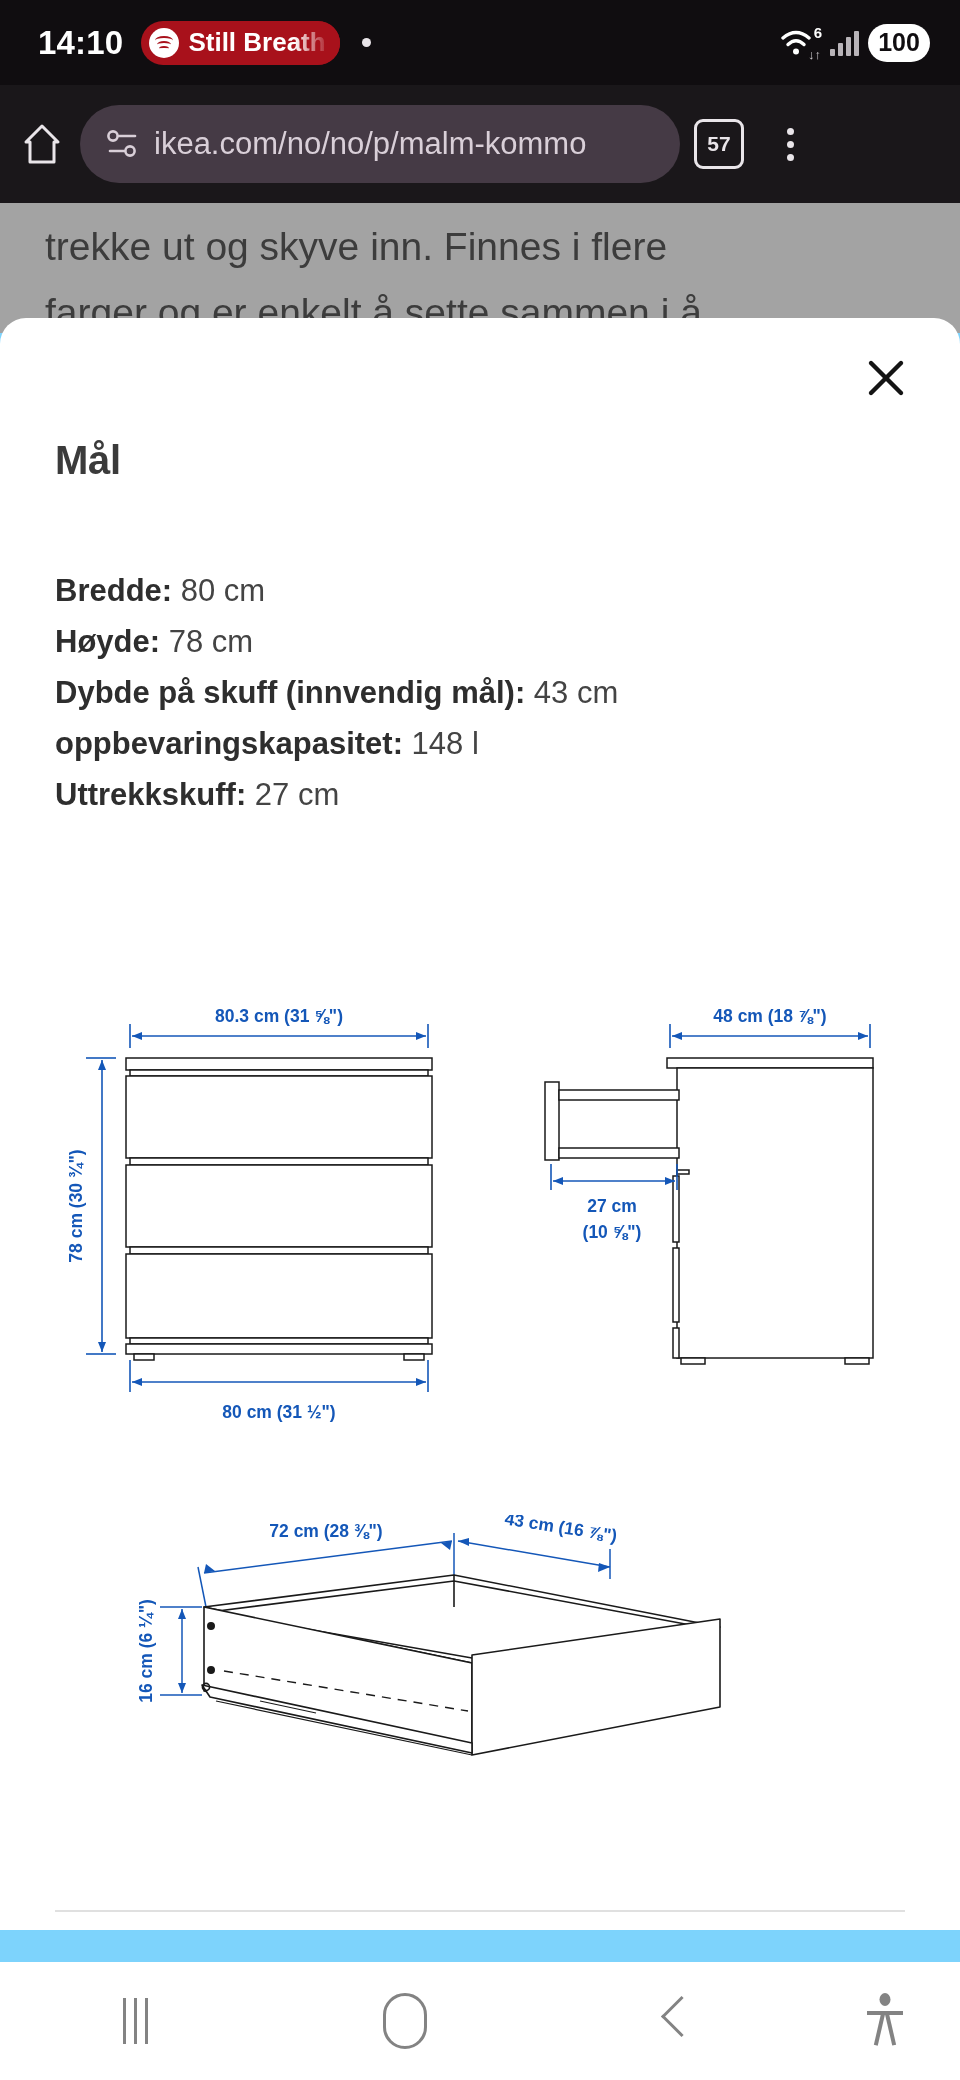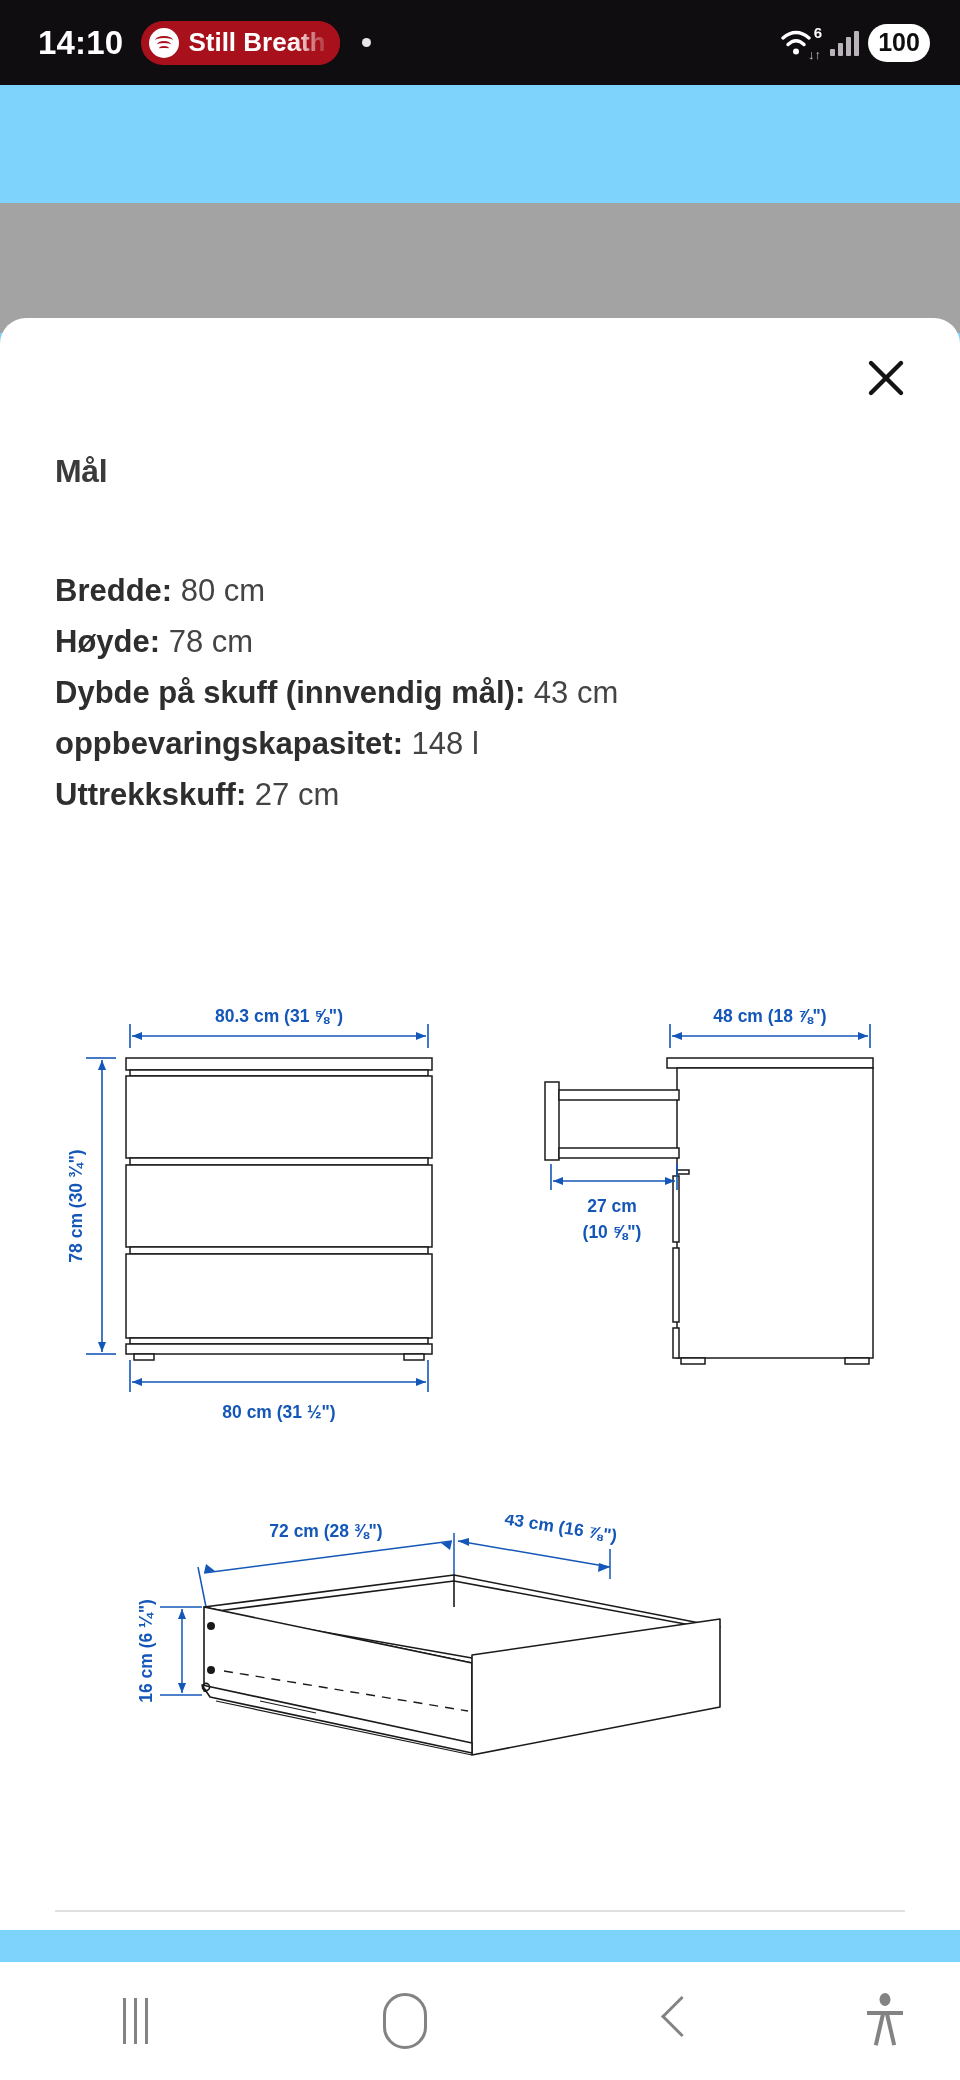--- a/index.html
+++ b/index.html
@@ -107,22 +107,22 @@
     position:absolute; top:318px; left:0; width:960px; height:1612px;
     background:#ffffff; border-radius:26px 26px 0 0;
   }
   .close-btn{
     position:absolute; right:48px; top:352px; width:52px; height:52px;
     display:flex; align-items:center; justify-content:center;
     color:#111; font-size:44px; font-weight:400; line-height:1;
     font-family:"Liberation Sans", sans-serif;
   }
   .sheet-title{
-    position:absolute; left:55px; top:453px;
-    font-size:32px; font-weight:700; color:#3b3b3b; letter-spacing:-0.3px;
+    position:absolute; left:55px; top:438px;
+    font-size:40px; font-weight:700; color:#3b3b3b; letter-spacing:-0.3px;
   }
   .spec-list{ position:absolute; left:55px; top:565px; width:850px; }
   .spec-row{ font-size:31px; line-height:51px; color:#3b3b3b; white-space:nowrap; }
   .spec-row b{ font-weight:700; color:#2e2e2e; }
   .spec-row span{ font-weight:400; color:#444;margin-top:27px; }
 
   
   .drawings{ position:absolute; left:0; top:960px; width:960px; height:920px; }
   .dwg{ position:absolute; }
 
@@ -188,22 +188,53 @@
           <s style="height:13px;"></s>
           <s style="height:19px;"></s>
           <s style="height:25px;"></s>
       </div>
       <div class="battery">
         <span>100</span>
       </div>
     </div>
   </div>
 
+  <div class="browserbar">
+    <div class="home-icon">
+      <svg width="40" height="44" viewBox="0 0 40 44">
+        <path d="M20 4 L36 20 L32 20 L32 40 L8 40 L8 20 L4 20 Z" fill="none" stroke="#e9e5e9" stroke-width="3" stroke-linejoin="round"></path>
+      </svg>
+    </div>
+
+    <div class="urlbar">
+      <div class="shield-icon">
+        <svg width="34" height="34" viewBox="0 0 34 34">
+          <circle cx="7" cy="9" r="4.6" fill="none" stroke="#d9cfd8" stroke-width="2.6"></circle>
+          <line x1="13" y1="9" x2="29" y2="9" stroke="#d9cfd8" stroke-width="2.6" stroke-linecap="round"></line>
+          <circle cx="24" cy="24" r="4.6" fill="none" stroke="#d9cfd8" stroke-width="2.6"></circle>
+          <line x1="4" y1="24" x2="18" y2="24" stroke="#d9cfd8" stroke-width="2.6" stroke-linecap="round"></line>
+        </svg>
+      </div>
+      <div class="url-text">ikea.com/no/no/p/malm-kommo</div>
+    </div>
+
+    <div class="tabcount">
+      <span>57</span>
+    </div>
+
+    <div class="kebab">
+      <u></u>
+        <u></u>
+        <u></u>
+    </div>
+  </div>
 
   <div class="pagebehind">
+    <div class="behind-line">trekke ut og skyve inn. Finnes i flere</div>
+    <div class="behind-line2">farger og er enkelt å sette sammen i å</div>
   </div>
 
   <div class="sheet"></div>
 
   <div class="close-btn">
     <svg width="40" height="40" viewBox="0 0 40 40">
       <line x1="5" y1="5" x2="35" y2="35" stroke="#141414" stroke-width="4.4" stroke-linecap="round"></line>
       <line x1="35" y1="5" x2="5" y2="35" stroke="#141414" stroke-width="4.4" stroke-linecap="round"></line>
     </svg>
   </div>

